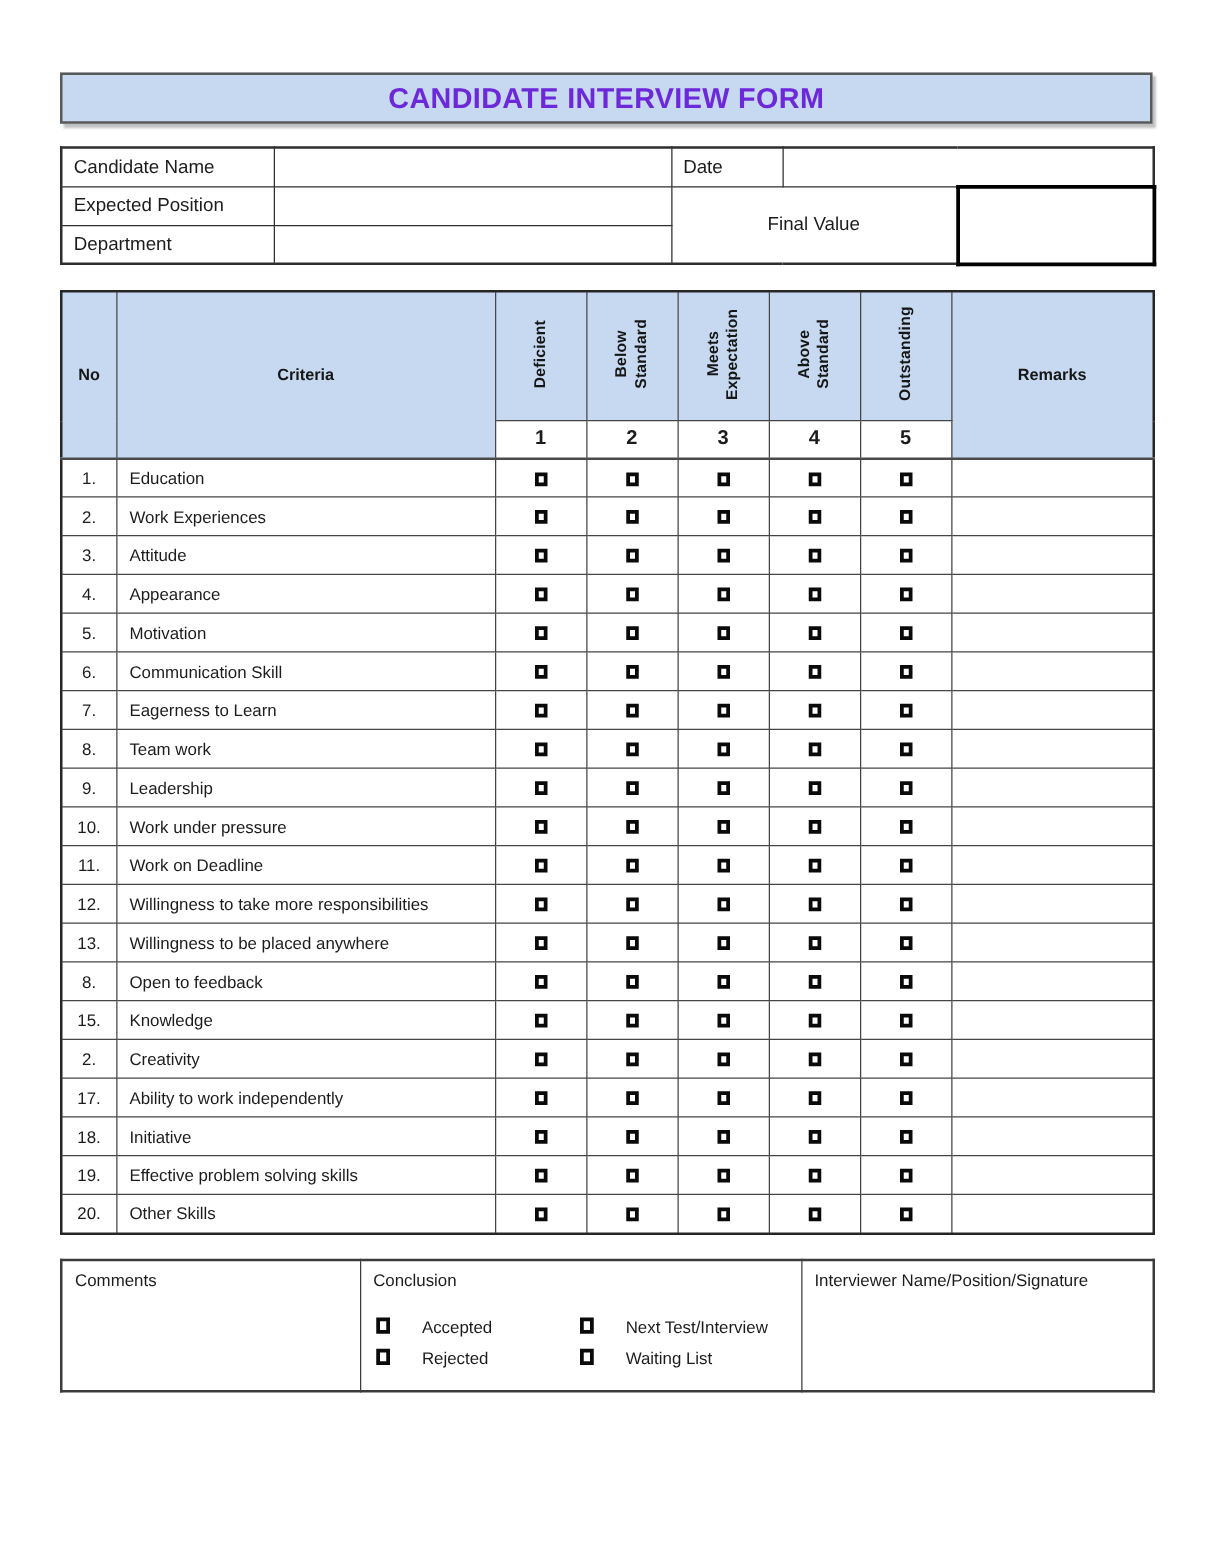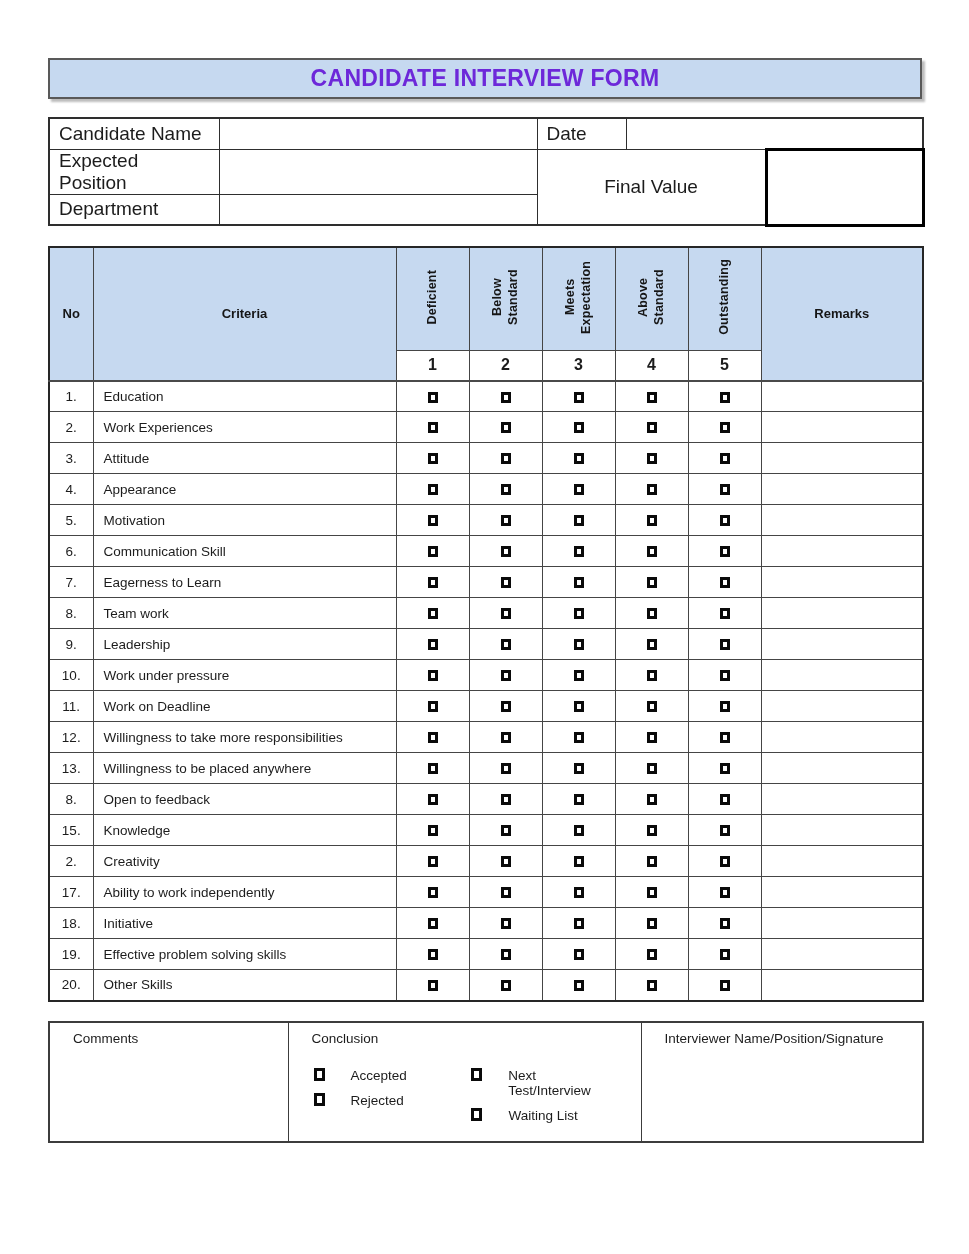--- a/index.html
+++ b/index.html
@@ -21,21 +21,21 @@
     display: flex; align-items: center; justify-content: center;
     font-size: 23px; font-weight: bold; letter-spacing: 0.3px; color: #6d28d9;
   }
 
   
   table { border-collapse: collapse; table-layout: fixed; width: 874px; }
   .info { margin-top: 18px; border: 2px solid #2e2e2e; }
   .info td {
     border: 1px solid #2e2e2e;
     height: 31px;
-    font-size: 19px;
+    font-size: 15px;
     padding: 0 9px;
     background: #fff;
   }
   .info td.final-lbl { text-align: center; vertical-align: middle; padding: 0; }
   .info td.final-box { border: 3px solid #000; }
 
   
   .ratings { margin-top: 19px; border: 2px solid #262626; }
   .ratings th, .ratings td { border: 1px solid #454545; }
   .ratings thead th { background: #c6d9f0; font-size: 13px; color: #161616; }
@@ -60,21 +60,21 @@
     border: 3px solid #0a0a0a;
     background: #fff;
     vertical-align: middle;
   }
 
   
   .footer { margin-top: 19px; border: 2px solid #3c3c3c; }
   .footer td {
     border: 1px solid #3c3c3c;
     vertical-align: top;
-    padding: 8px 23px;
+    padding: 8px 10px;
     font-size: 13.5px;
     height: 92px;
     background: #fff;
   }
   .cell-lbl { display: inline-block; }
   .opts { display: flex; margin: 22px 0 0 2px; }
   .opt-col { display: flex; flex-direction: column; }
   .opt-col.first { width: 163px; }
   .opt { display: flex; align-items: flex-start; gap: 26px; margin-bottom: 10px; }
   .cb-f { width: 11px; height: 13px; }

